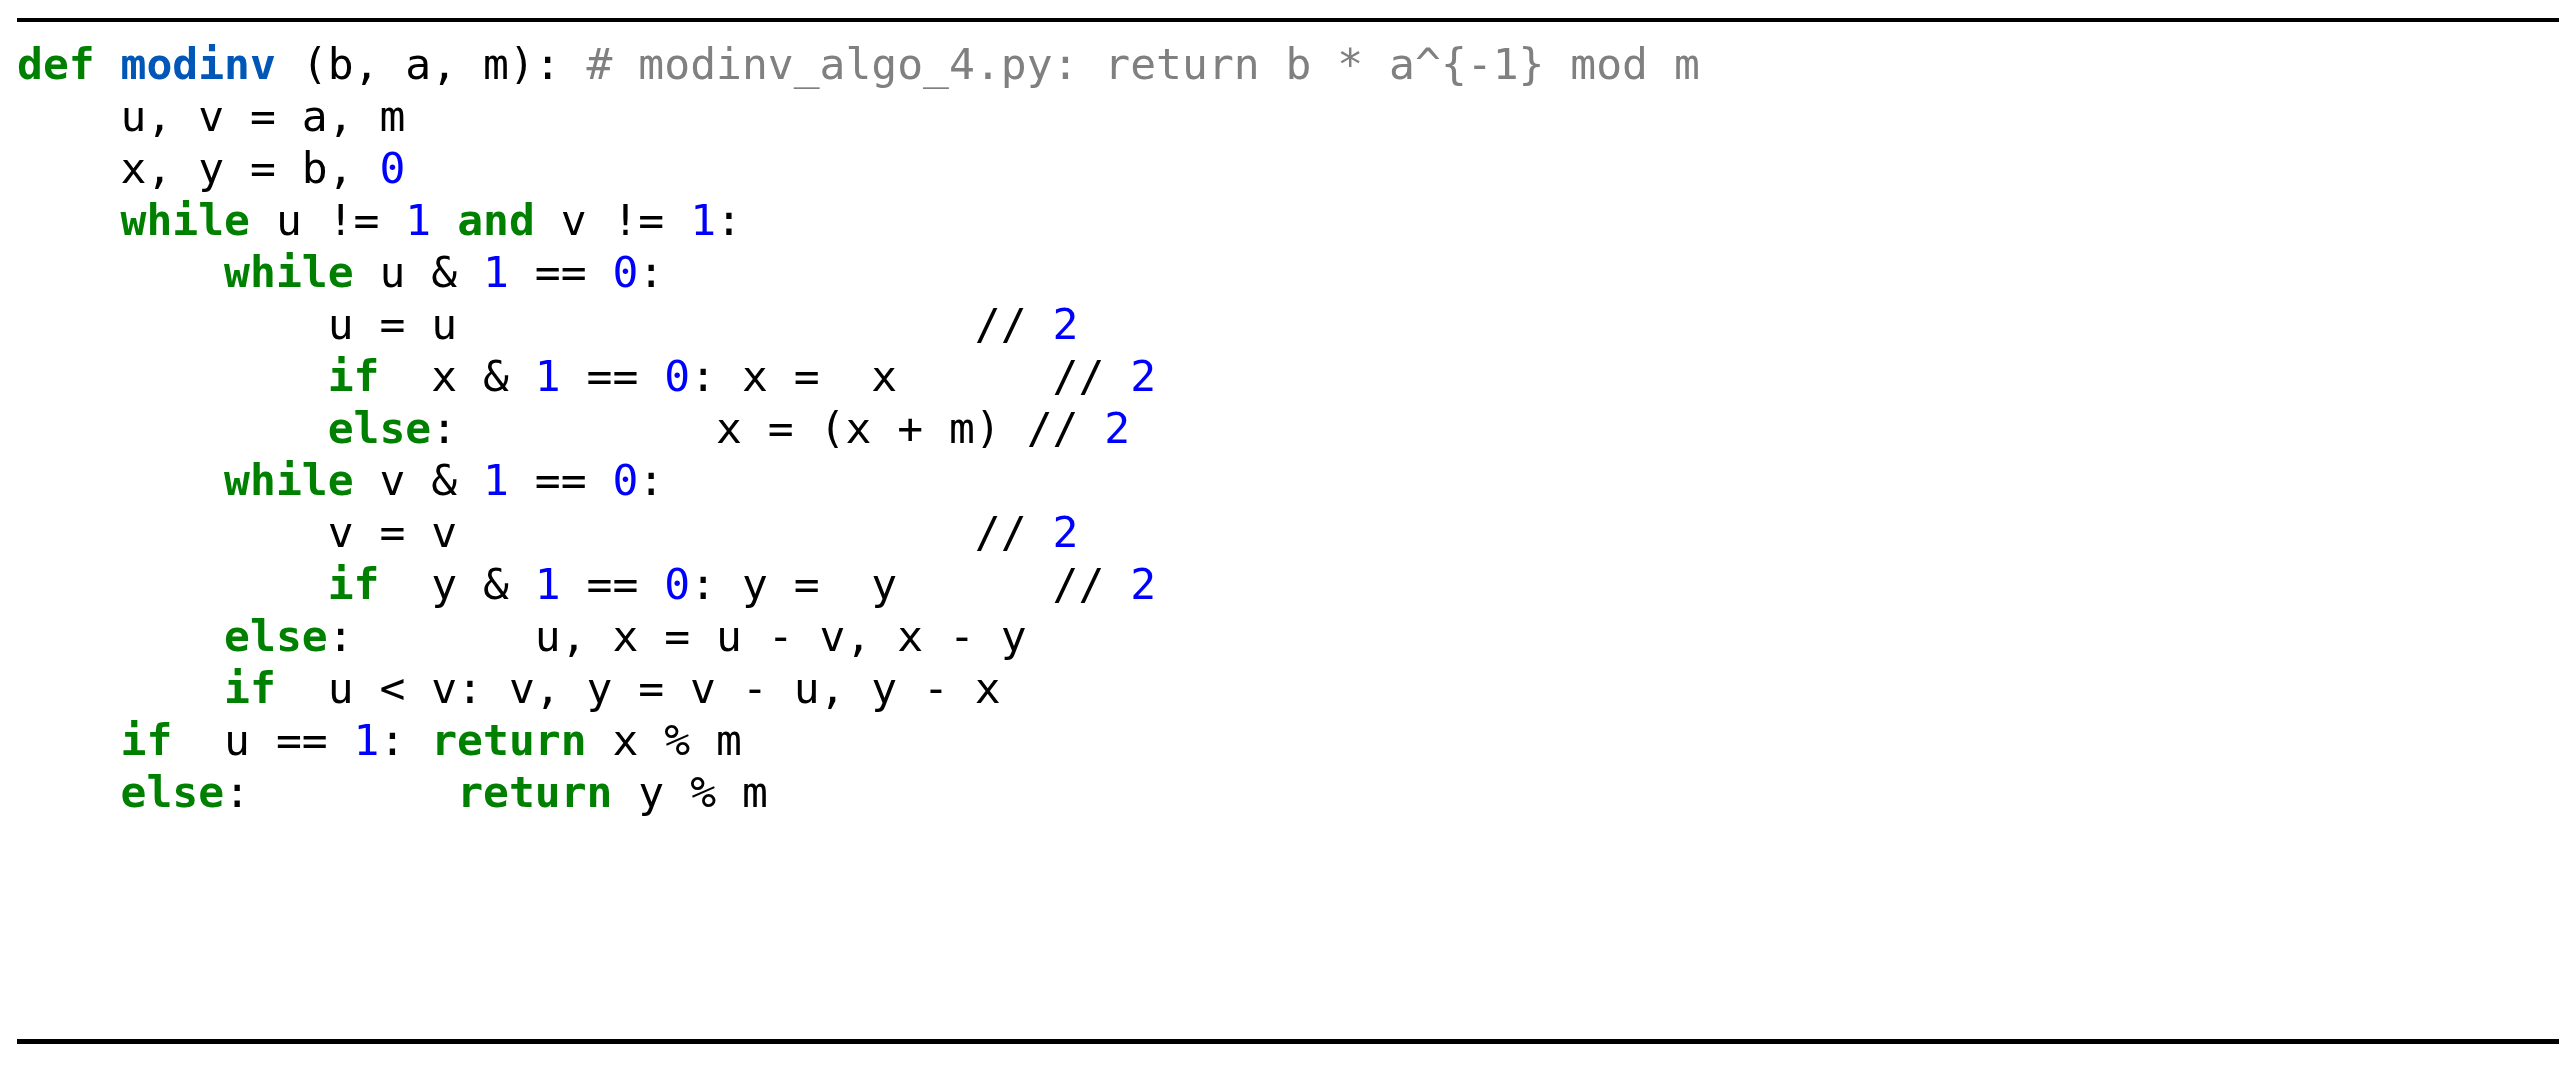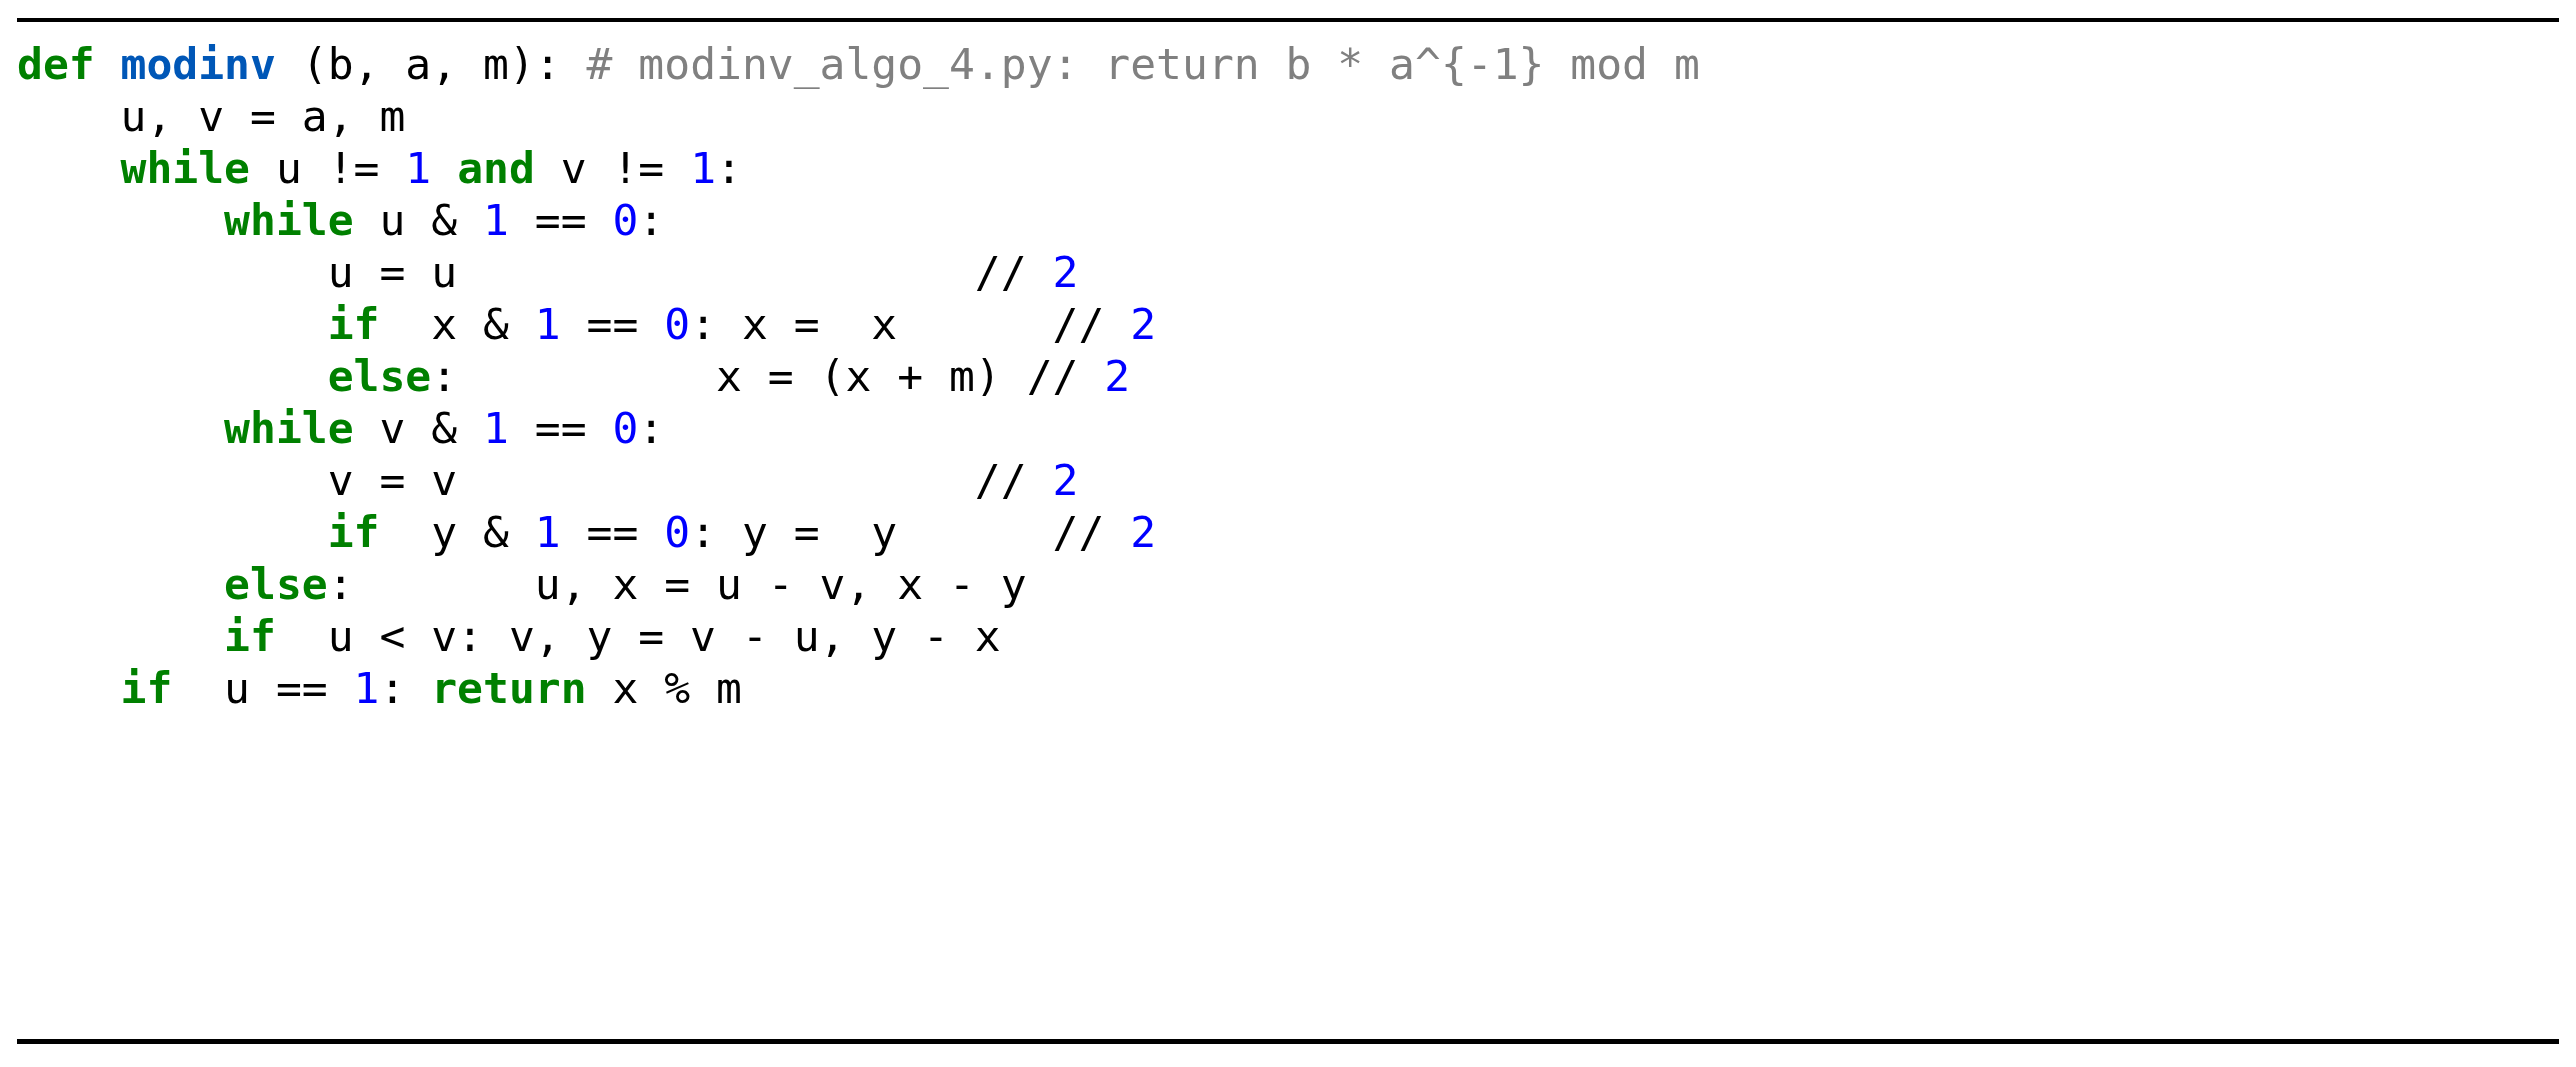--- a/index.html
+++ b/index.html
@@ -70,29 +70,31 @@
 .t-comment{color:#808080;}</style></head>
 <body style="background: rgb(255, 255, 255);">
 
 <div id="listing-figure">
 
   <div class="rule top" style="background: rgb(0, 0, 0);"></div>
 
   <div id="code-block">
       <div class="code-line"><span class="tok t-keyword">def</span><span class="tok t-plain"> </span><span class="tok t-name">modinv</span><span class="tok t-plain"> (b, a, m): </span><span class="tok t-comment"># modinv_algo_4.py: return b * a^{-1} mod m</span></div>
       <div class="code-line"><span class="tok t-plain">    u, v = a, m</span></div>
+      <div class="code-line"><span class="tok t-plain">    x, y = b, </span><span class="tok t-number">0</span></div>
       <div class="code-line"><span class="tok t-plain">    </span><span class="tok t-keyword">while</span><span class="tok t-plain"> u != </span><span class="tok t-number">1</span><span class="tok t-plain"> </span><span class="tok t-keyword">and</span><span class="tok t-plain"> v != </span><span class="tok t-number">1</span><span class="tok t-plain">:</span></div>
       <div class="code-line"><span class="tok t-plain">        </span><span class="tok t-keyword">while</span><span class="tok t-plain"> u &amp; </span><span class="tok t-number">1</span><span class="tok t-plain"> == </span><span class="tok t-number">0</span><span class="tok t-plain">:</span></div>
       <div class="code-line"><span class="tok t-plain">            u = u                    // </span><span class="tok t-number">2</span></div>
       <div class="code-line"><span class="tok t-plain">            </span><span class="tok t-keyword">if</span><span class="tok t-plain">  x &amp; </span><span class="tok t-number">1</span><span class="tok t-plain"> == </span><span class="tok t-number">0</span><span class="tok t-plain">: x =  x      // </span><span class="tok t-number">2</span></div>
       <div class="code-line"><span class="tok t-plain">            </span><span class="tok t-keyword">else</span><span class="tok t-plain">:          x = (x + m) // </span><span class="tok t-number">2</span></div>
       <div class="code-line"><span class="tok t-plain">        </span><span class="tok t-keyword">while</span><span class="tok t-plain"> v &amp; </span><span class="tok t-number">1</span><span class="tok t-plain"> == </span><span class="tok t-number">0</span><span class="tok t-plain">:</span></div>
       <div class="code-line"><span class="tok t-plain">            v = v                    // </span><span class="tok t-number">2</span></div>
       <div class="code-line"><span class="tok t-plain">            </span><span class="tok t-keyword">if</span><span class="tok t-plain">  y &amp; </span><span class="tok t-number">1</span><span class="tok t-plain"> == </span><span class="tok t-number">0</span><span class="tok t-plain">: y =  y      // </span><span class="tok t-number">2</span></div>
       <div class="code-line"><span class="tok t-plain">        </span><span class="tok t-keyword">else</span><span class="tok t-plain">:       u, x = u - v, x - y</span></div>
       <div class="code-line"><span class="tok t-plain">        </span><span class="tok t-keyword">if</span><span class="tok t-plain">  u &lt; v: v, y = v - u, y - x</span></div>
       <div class="code-line"><span class="tok t-plain">    </span><span class="tok t-keyword">if</span><span class="tok t-plain">  u == </span><span class="tok t-number">1</span><span class="tok t-plain">: </span><span class="tok t-keyword">return</span><span class="tok t-plain"> x % m</span></div>
+      <div class="code-line"><span class="tok t-plain">    </span><span class="tok t-keyword">else</span><span class="tok t-plain">:        </span><span class="tok t-keyword">return</span><span class="tok t-plain"> y % m</span></div>
     </div>
 
   <div class="rule bottom" style="background: rgb(0, 0, 0);"></div>
 
 </div>
 
 
 </body></html>

